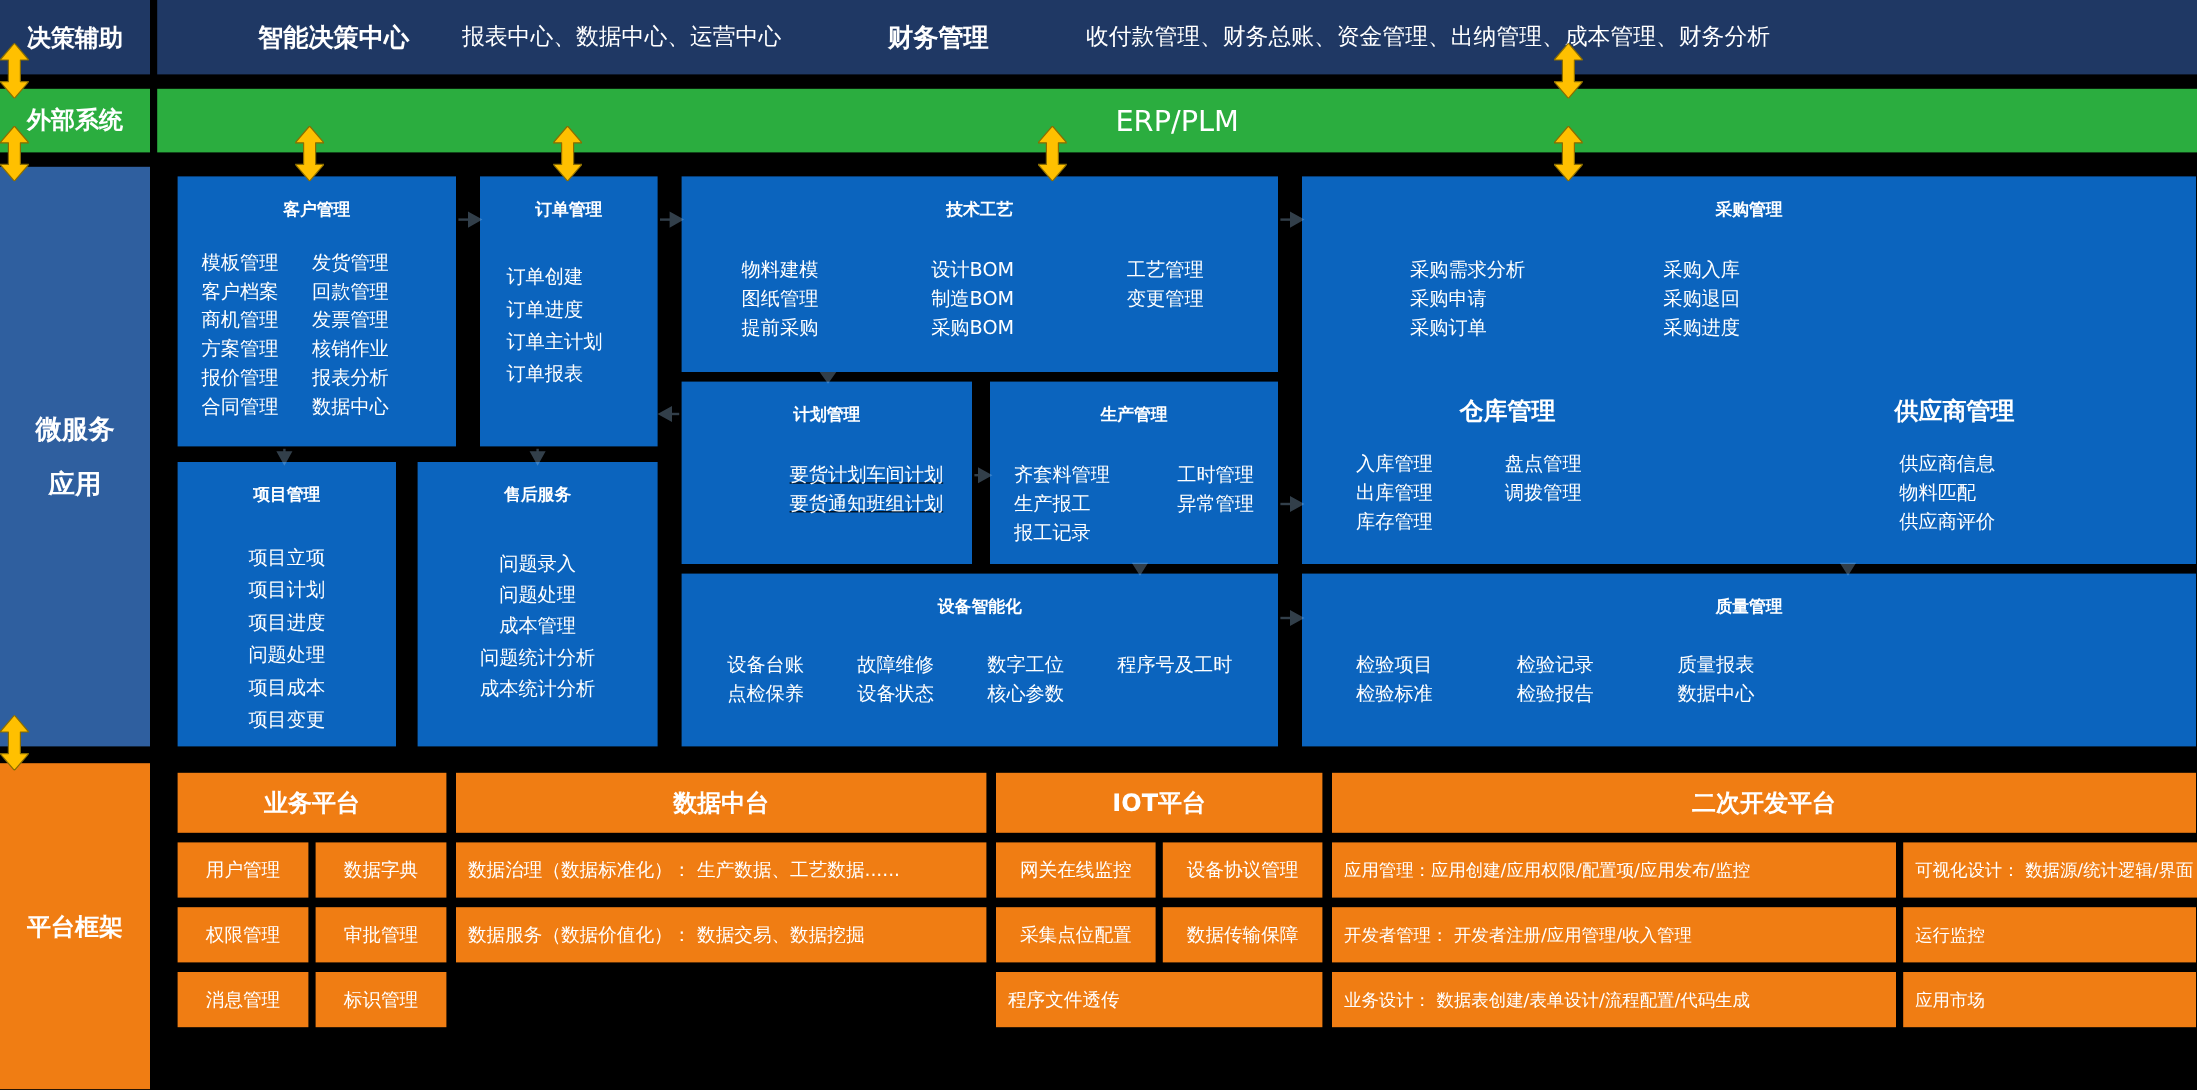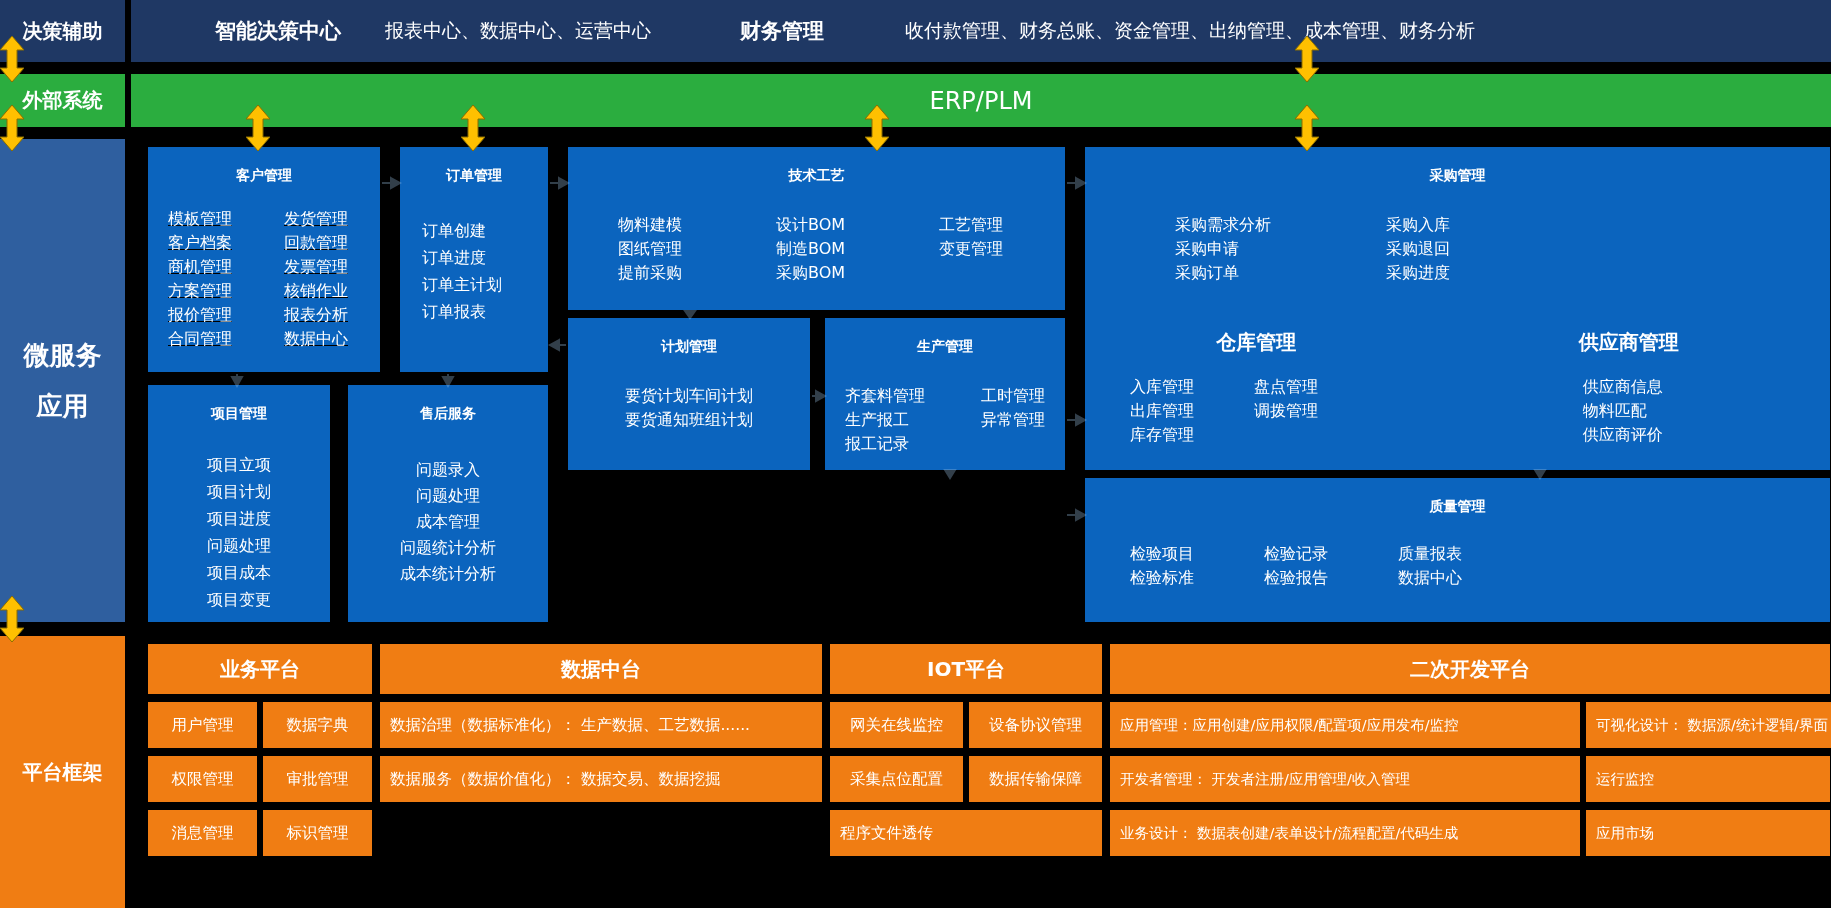--- a/index.html
+++ b/index.html
@@ -7,47 +7,47 @@
     --background:#000000; --navy:#1F3864; --green:#2BAD3F; --sidebar-blue:#2F5F9F;
     --module-blue:#0B64BE; --orange:#F07D13; --arrow-gold:#FFC000; --flow-arrow:#9DC3E6;
   }
   body { background:var(--background); font-family:"DejaVu Sans","Liberation Sans",sans-serif; }
   .canvas { position:relative; width:1831px; height:908px; background:var(--background); overflow:hidden; }
 
   
   .sb { position:absolute; left:0; width:125px; color:#fff; display:flex; align-items:center; justify-content:center; font-weight:bold; font-size:20px; text-align:center; }
   .sb-navy { background:var(--navy); }
   .sb-green { background:var(--green); }
-  .sb-blue  { background:var(--sidebar-blue); flex-direction:column; gap:16px; font-size:26px; }
+  .sb-blue  { background:var(--sidebar-blue); flex-direction:column; gap:16px; font-size:22px; }
   .sb-orange{ background:var(--orange); }
 
   
   .topbar { position:absolute; left:131px; top:0; width:1700px; height:62px; background:var(--navy); }
   .topbar span { position:absolute; top:50%; transform:translateY(-50%); color:#fff; white-space:nowrap; }
   .tb-strong { font-size:21px; font-weight:bold; }
   .tb-item { font-size:19px; }
   .erp { position:absolute; left:131px; top:74px; width:1700px; height:53px; background:var(--green);
          color:#fff; font-size:24px; display:flex; align-items:center; justify-content:center; }
 
   
   .mod { position:absolute; background:var(--module-blue); }
   .box-title { text-align:center; color:#fff; font-size:14px; font-weight:bold; padding-top:14px; line-height:28px; white-space:nowrap; }
   .sub-title { text-align:center; color:#fff; font-size:20px; font-weight:bold; line-height:26px; white-space:nowrap; }
   .cols { display:flex; }
   .item { color:#fff; font-size:16px; line-height:24px; white-space:nowrap; }
 
-  .customer-cols { padding:0 20px; gap:52px; margin-top:18px;text-decoration:underline; }
+  .customer-cols { padding:0 20px; gap:28px; margin-top:18px; }
   .order-items { padding-left:22px; margin-top:28px; } .order-items .item { line-height:27px; }
   .tech-cols { padding:0 62px 0 50px; justify-content:space-between; margin-top:24px; }
   .purchase-cols { padding-left:90px; gap:115px; margin-top:24px; }
   .pr-sub { display:flex; margin-top:44px; }
   .pr-warehouse { width:46%; } .pr-supplier { width:54%; }
   .wh-cols { padding-left:45px; gap:60px; margin-top:20px;text-align:center; }
   .sup-col { padding-left:155px; margin-top:20px; }
-  .plan-cols { padding:0 24px; justify-content:center; margin-top:24px; }
+  .plan-cols { padding:0 24px; justify-content:flex-end; margin-top:24px;text-decoration:underline; }
   .prod-cols { padding:0 20px; justify-content:space-between; margin-top:24px; }
   .project-items { margin-top:24px; text-align:center; } .project-items .item { line-height:27px; }
   .aftersales-items { margin-top:30px; text-align:center; } .aftersales-items .item { line-height:26px; }
   .equip-cols { padding:0 38px; justify-content:space-between; margin-top:22px; }
   .quality-cols { padding-left:45px; gap:70px; margin-top:22px; }
 
   
   .plat-section { position:absolute; display:flex; flex-direction:column; gap:8px; }
   .plat-header { height:50px; background:var(--orange); color:#fff; font-size:20px; font-weight:bold;
                  display:flex; align-items:center; justify-content:center; }
@@ -220,20 +220,40 @@
     <div class="box-title">售后服务</div>
     <div class="col aftersales-items">
         <div class="item">问题录入</div>
         <div class="item">问题处理</div>
         <div class="item">成本管理</div>
         <div class="item">问题统计分析</div>
         <div class="item">成本统计分析</div>
       </div>
   </div>
 
+  <div class="mod" style="left:568px;top:478px;width:497px;height:144px">
+    <div class="box-title">设备智能化</div>
+    <div class="cols equip-cols">
+      <div class="col">
+          <div class="item">设备台账</div>
+          <div class="item">点检保养</div>
+        </div>
+      <div class="col">
+          <div class="item">故障维修</div>
+          <div class="item">设备状态</div>
+        </div>
+      <div class="col">
+          <div class="item">数字工位</div>
+          <div class="item">核心参数</div>
+        </div>
+      <div class="col">
+          <div class="item">程序号及工时</div>
+        </div>
+    </div>
+  </div>
 
   <div class="mod" style="left:1085px;top:478px;width:745px;height:144px">
     <div class="box-title">质量管理</div>
     <div class="cols quality-cols">
       <div class="col">
           <div class="item">检验项目</div>
           <div class="item">检验标准</div>
         </div>
       <div class="col">
           <div class="item">检验记录</div>

